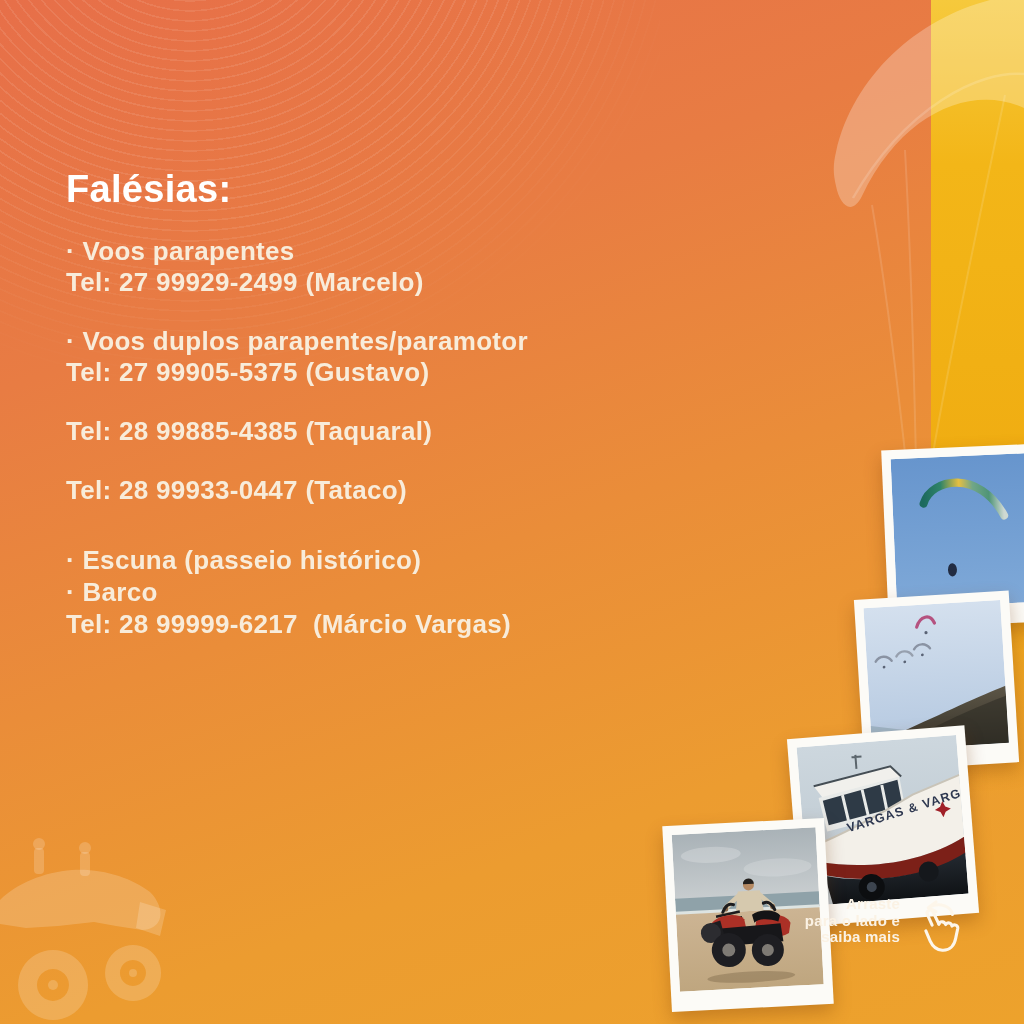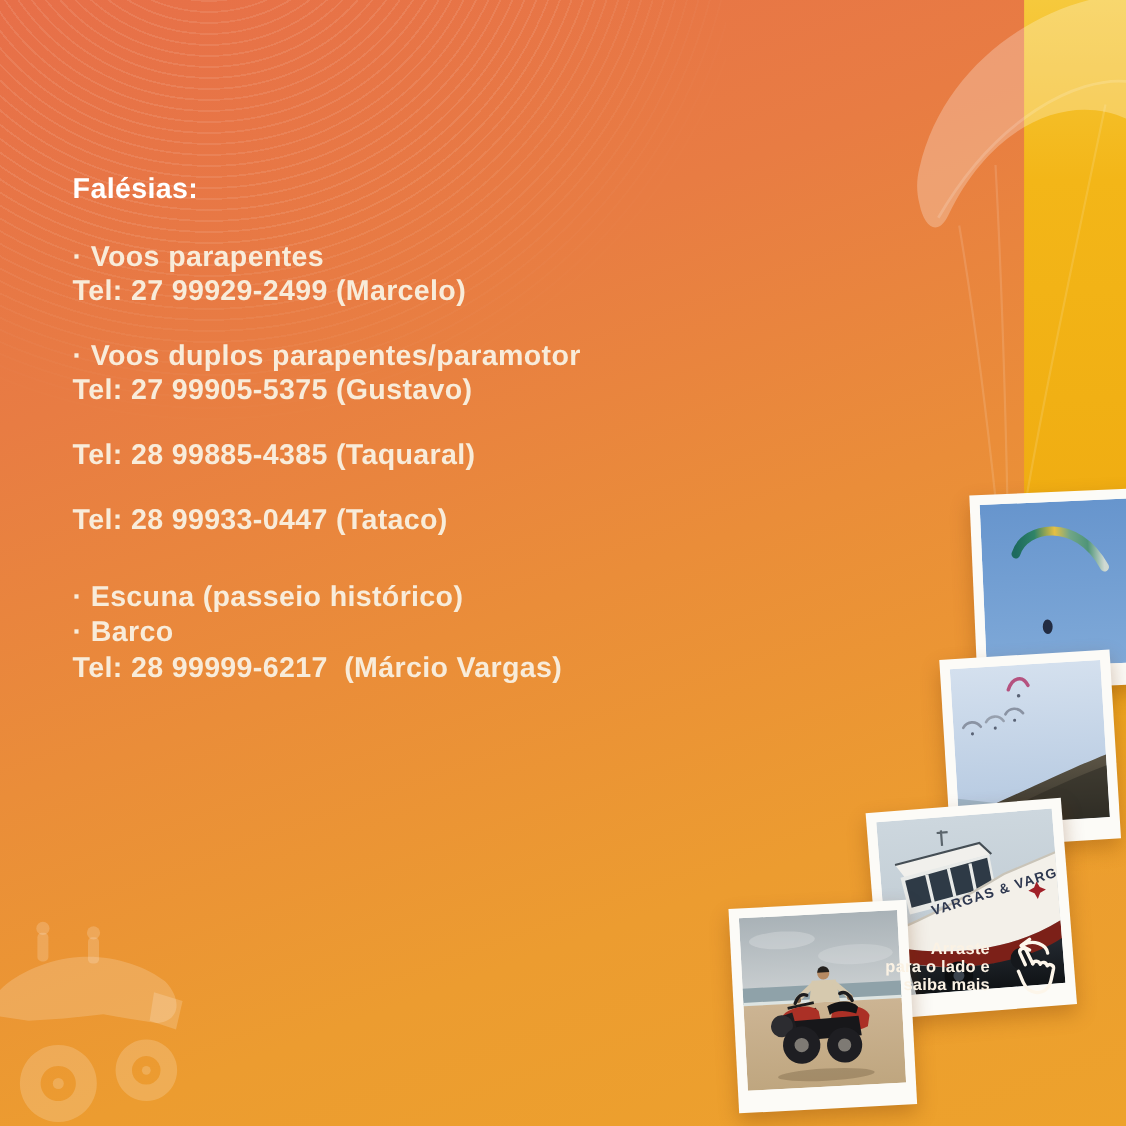--- a/index.html
+++ b/index.html
@@ -12,35 +12,35 @@
   .band{position:absolute;left:931px;top:0;width:93px;height:100%;
     background:linear-gradient(180deg,#f6c93c 0%,#f3b618 16%,#f0ad12 45%,rgba(240,173,18,.55) 63%,rgba(238,168,25,0) 78%);}
   .ripples{position:absolute;left:0;top:0;width:660px;height:440px;opacity:.9;
     background:repeating-radial-gradient(circle at 190px -120px,
       rgba(255,255,255,.10) 0 1.6px, rgba(255,255,255,0) 1.6px 10px);
     -webkit-mask-image:radial-gradient(circle at 190px -120px,#000 0 46%,transparent 70%);
     mask-image:radial-gradient(circle at 190px -120px,#000 0 46%,transparent 70%);}
   .wm{position:absolute;inset:0;width:1024px;height:1024px;pointer-events:none;}
 
   .content{position:absolute;left:66px;top:150px;width:640px;z-index:3;color:#f8ecda;}
-  .content h1{margin:0 0 26px 0;font-size:26px;line-height:42px;font-weight:700;color:#ffffff;letter-spacing:.3px;}
+  .content h1{margin:18px 0 26px 0;font-size:38px;line-height:42px;font-weight:700;color:#ffffff;letter-spacing:.3px;}
   .item{font-size:26px;line-height:31px;margin-bottom:28px;letter-spacing:.3px;font-weight:700;}
   .line{white-space:pre-wrap;}
   .sec2{margin-top:38px;}
   .sec2 .item{line-height:32px;margin-bottom:12px;}
 
   .polaroid{position:absolute;box-sizing:border-box;background:#fcfbf7;
     padding:9px 9px 20px 9px;box-shadow:0 8px 18px rgba(110,50,8,.30);}
   .polaroid svg{display:block;width:100%;height:100%;}
   .p1{left:845px;top:431px;width:158px;height:178px;transform:rotate(-2.5deg);z-index:1;}
   .p2{left:819px;top:579px;width:155px;height:172px;transform:rotate(-3.5deg);z-index:2;}
   .p3{left:754px;top:716px;width:178px;height:188px;transform:rotate(-4.5deg);z-index:3;}
   .p4{left:627px;top:806px;width:162px;height:186px;transform:rotate(-3deg);z-index:4;}
 
-  .swipe{position:absolute;left:788px;top:848px;display:flex;align-items:center;gap:7px;z-index:5;}
+  .swipe{position:absolute;left:788px;top:896px;display:flex;gap:7px;z-index:5;}
   .swipe-text{width:112px;text-align:right;font-weight:700;font-size:15px;line-height:16.5px;
     color:#fbf2e4;letter-spacing:.2px;}
   .swipe-icon{width:58px;height:64px;flex:0 0 auto;}
 </style>
 </head>
 <body>
 
 <div class="canvas">
 
   <div class="bg"></div>

